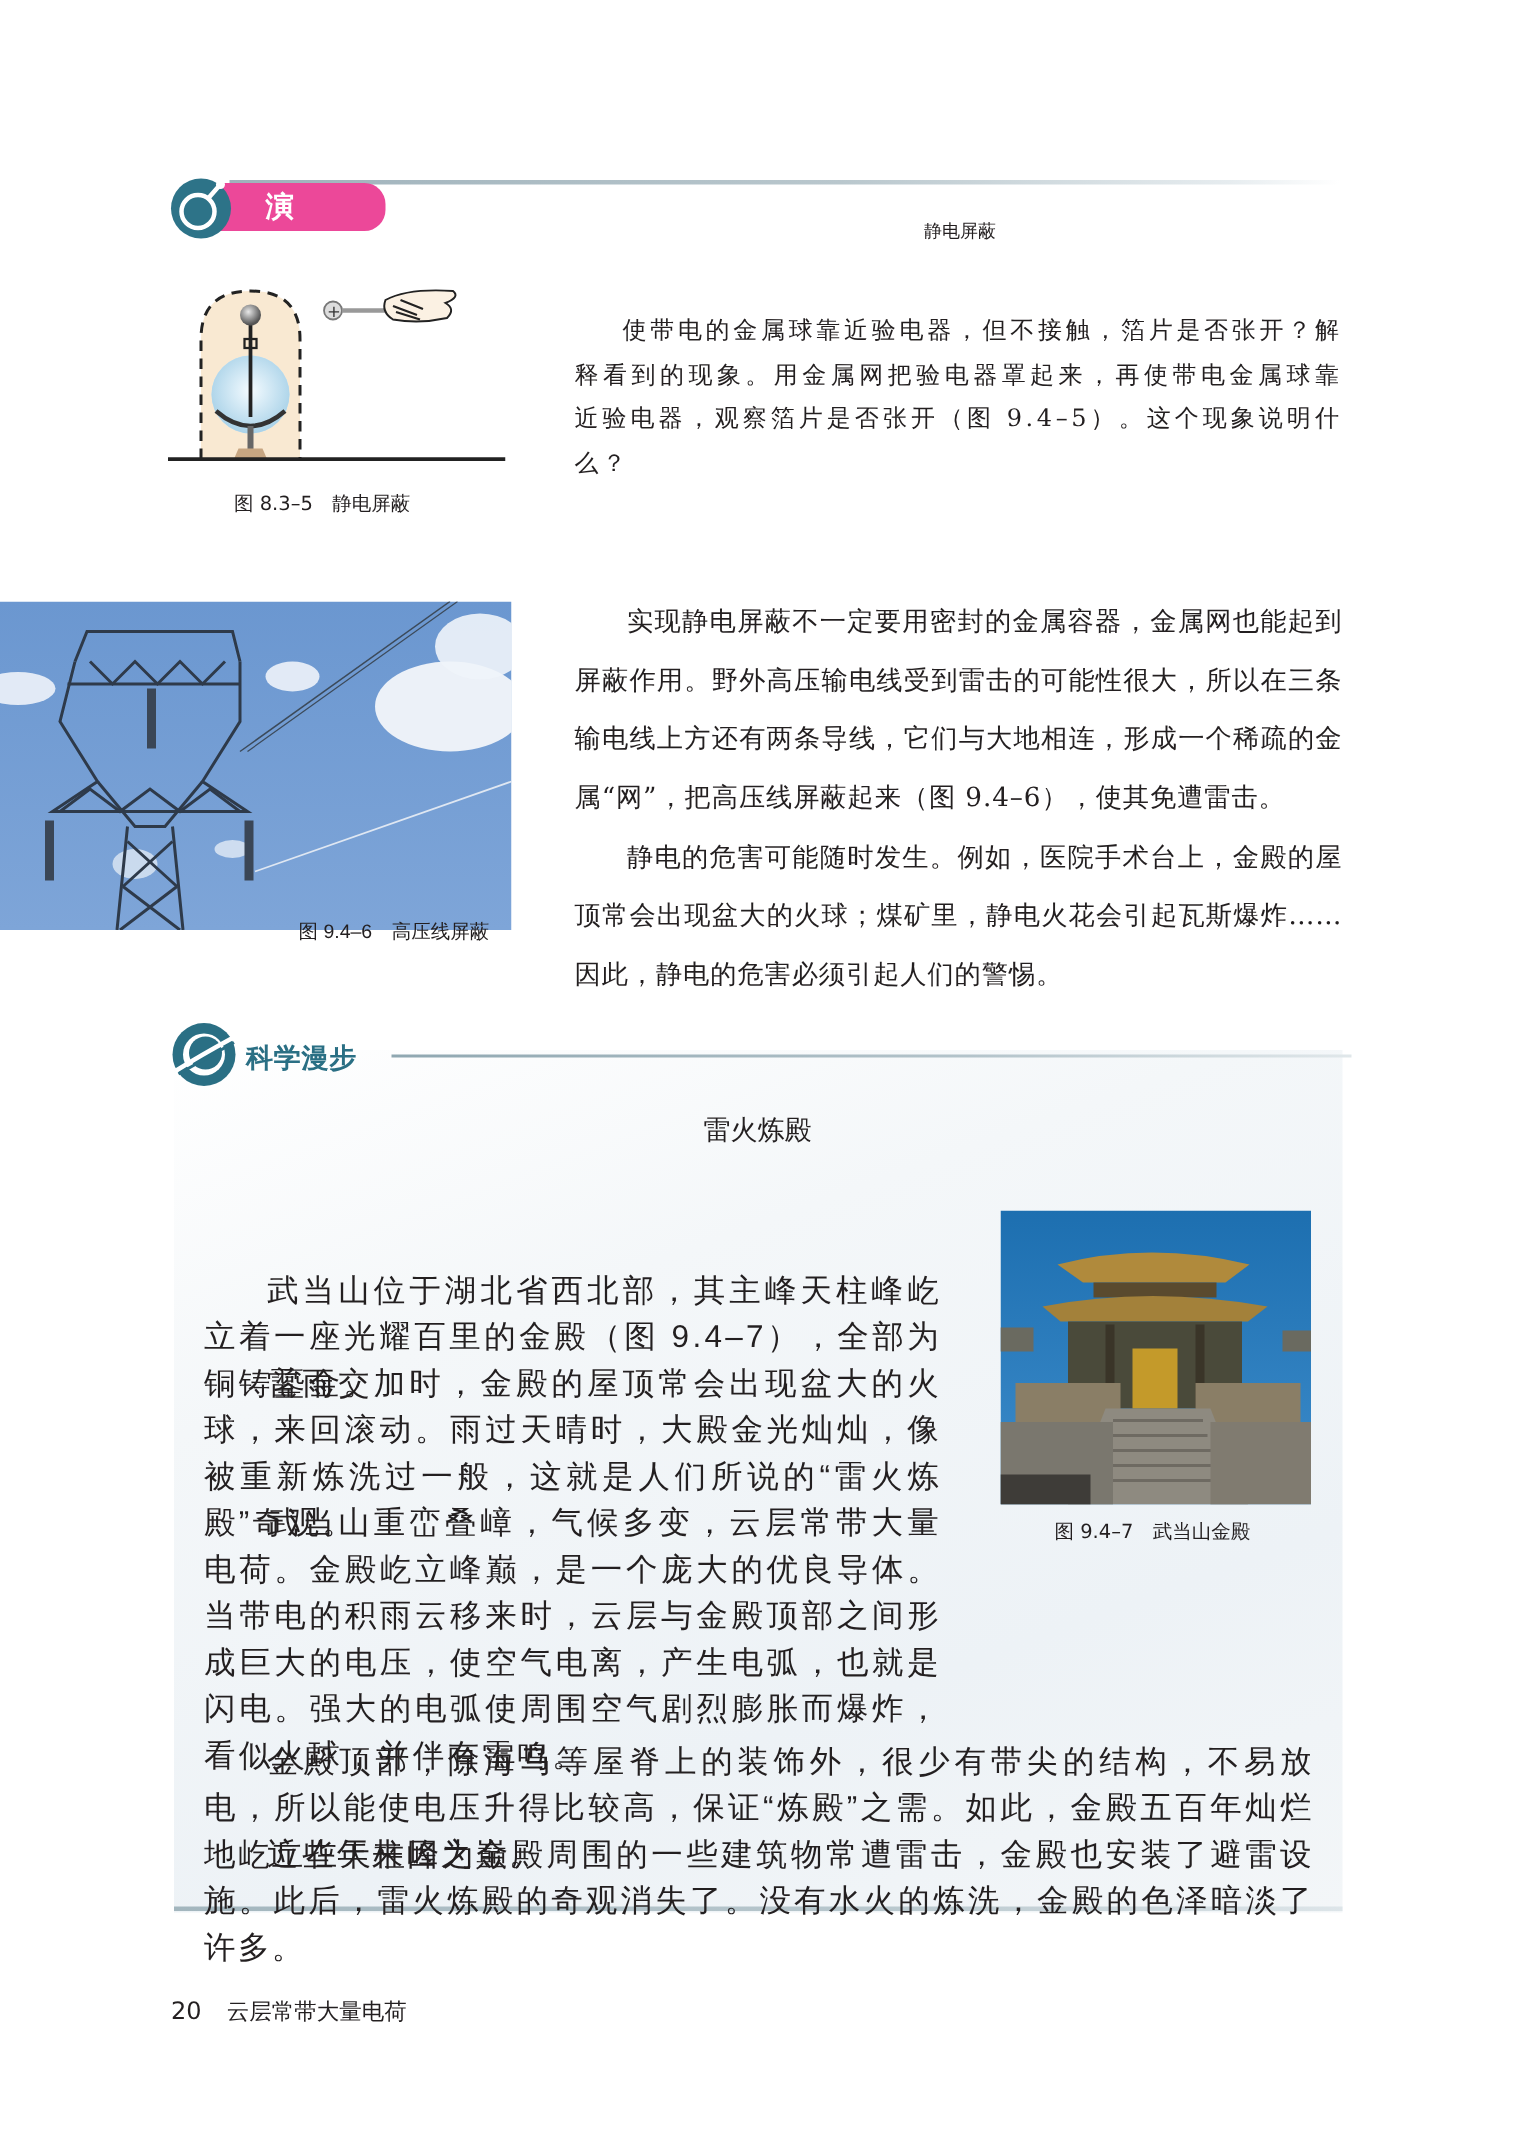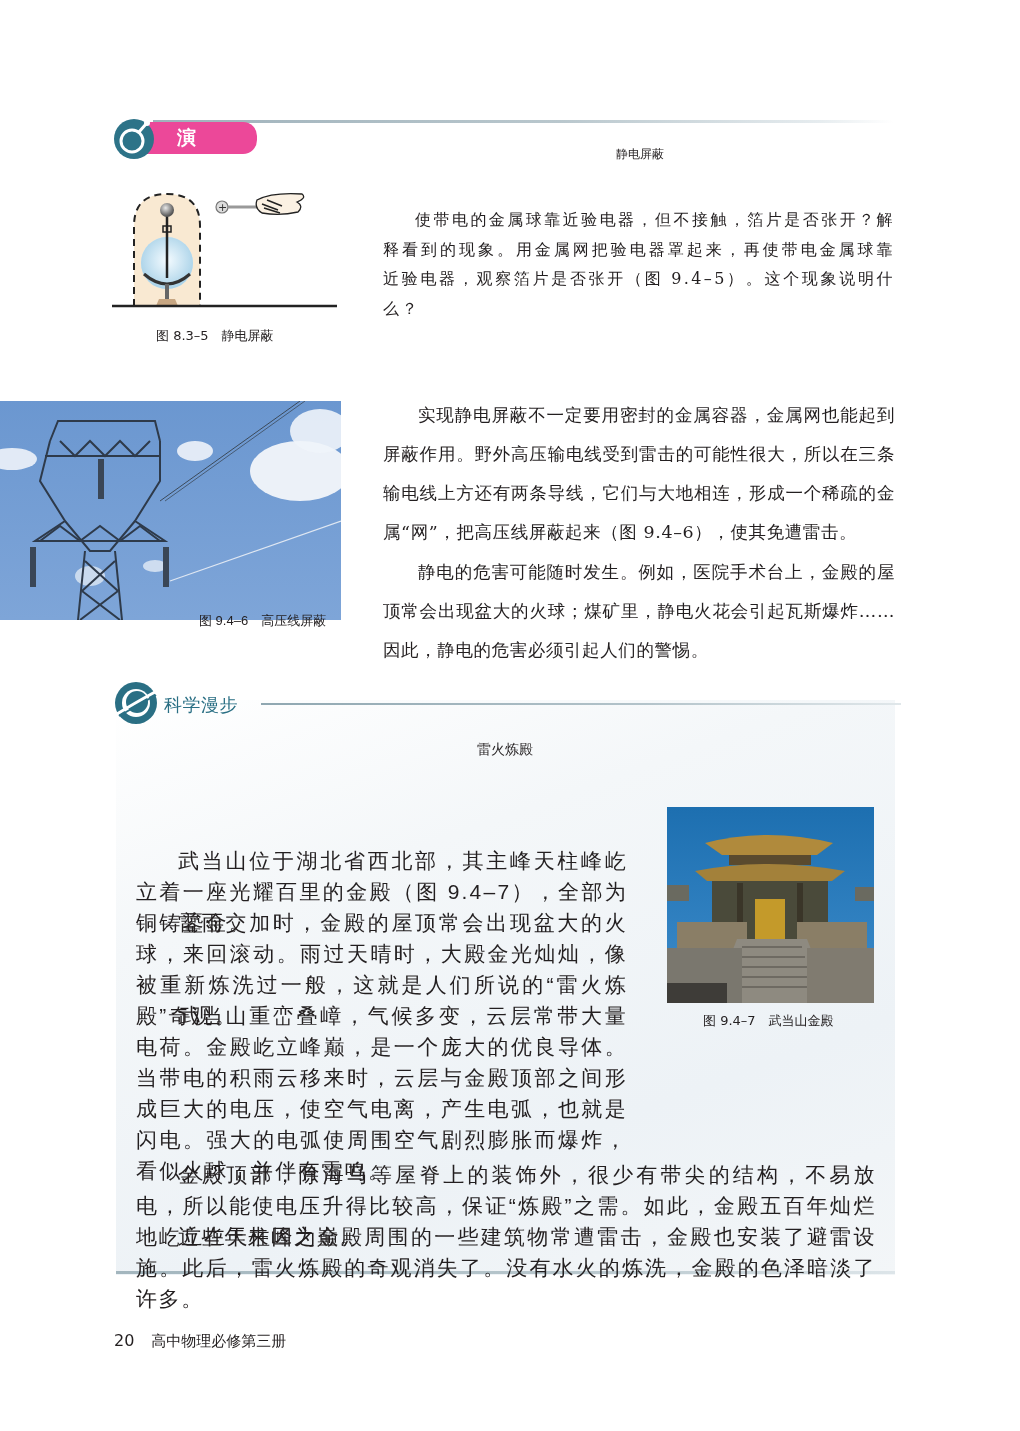--- a/index.html
+++ b/index.html
@@ -33,24 +33,24 @@
   .p-shield2 { top: 553px; }
 
   
   .sci-box { position: absolute; left: 116px; top: 700px; width: 779px; height: 575px;
     background: linear-gradient(160deg, #ffffff 0%, #f4f7f9 30%, #edf2f6 70%, #f3f6f8 100%); }
   .sci-box-bottom-rule { position: absolute; left: 116px; top: 1271px; width: 779px; height: 3px;
     background: linear-gradient(to right, #a3b6be 0%, #b8c7cd 60%, #dde5e9 100%); }
   .sci-header { position: absolute; left: 113px; top: 680px; width: 790px; height: 46px; }
   .sci-icon { position: absolute; left: 0; top: 0; width: 46px; height: 46px; }
   .sci-label { position: absolute; left: 51px; top: 13px; color: #2a6f84; font-family: "DejaVu Sans", sans-serif;
-    font-weight: normal; font-size: 18px; letter-spacing: 0.5px; }
+    font-weight: bold; font-size: 18px; letter-spacing: 0.5px; }
   .sci-rule { position: absolute; left: 148px; top: 23px; width: 640px; height: 2px;
     background: linear-gradient(to right, #8fa7b1 0%, #b3c3ca 60%, #e0e7ea 100%); }
-  .sci-title { position: absolute; left: 440px; top: 741px; width: 130px; text-align: center; font-size: 14px; }
+  .sci-title { position: absolute; left: 440px; top: 741px; width: 130px; text-align: center; font-size: 18px; }
 
   .sci-para { position: absolute; left: 136px; font-size: 21px; line-height: 31px; text-indent: 2em;
     letter-spacing: 2.2px; text-align: justify; font-family: Liberation Sans, sans-serif; margin-top: 42px; }
   .sp1 { top: 803px; width: 492px; }
   .sp2 { top: 865px; width: 492px; }
   .sp3 { top: 958px; width: 492px; }
   .sp4 { top: 1117px; width: 740px; letter-spacing: 1.6px; }
   .sp5 { top: 1179px; width: 740px; letter-spacing: 1.6px; }
 
   .fig3 { position: absolute; left: 667px; top: 807px; width: 207px; height: 196px; overflow: hidden; }
@@ -190,14 +190,14 @@
   <path d="M70 132 L140 132 L165 196 L45 196 Z" fill="#8e8a80"></path>
   <path d="M75 140 L135 140 M72 150 L138 150 M68 160 L142 160 M64 170 L146 170 M60 180 L150 180" stroke="#6e6a62" stroke-width="2"></path>
   <rect x="0" y="141" width="75" height="55" fill="#7a776e"></rect>
   <rect x="140" y="141" width="67" height="55" fill="#807b70"></rect>
   <rect x="0" y="176" width="60" height="20" fill="#3e3c38"></rect>
 </svg>
 <div class="fig3-caption">图 9.4–7　武当山金殿</div>
 
 <div class="footer">
   <span class="page-num">20</span>
-  <span>高中物理必修第三册</span>
+  <span>云层常带大量电荷</span>
 </div>
 
 </body></html>

